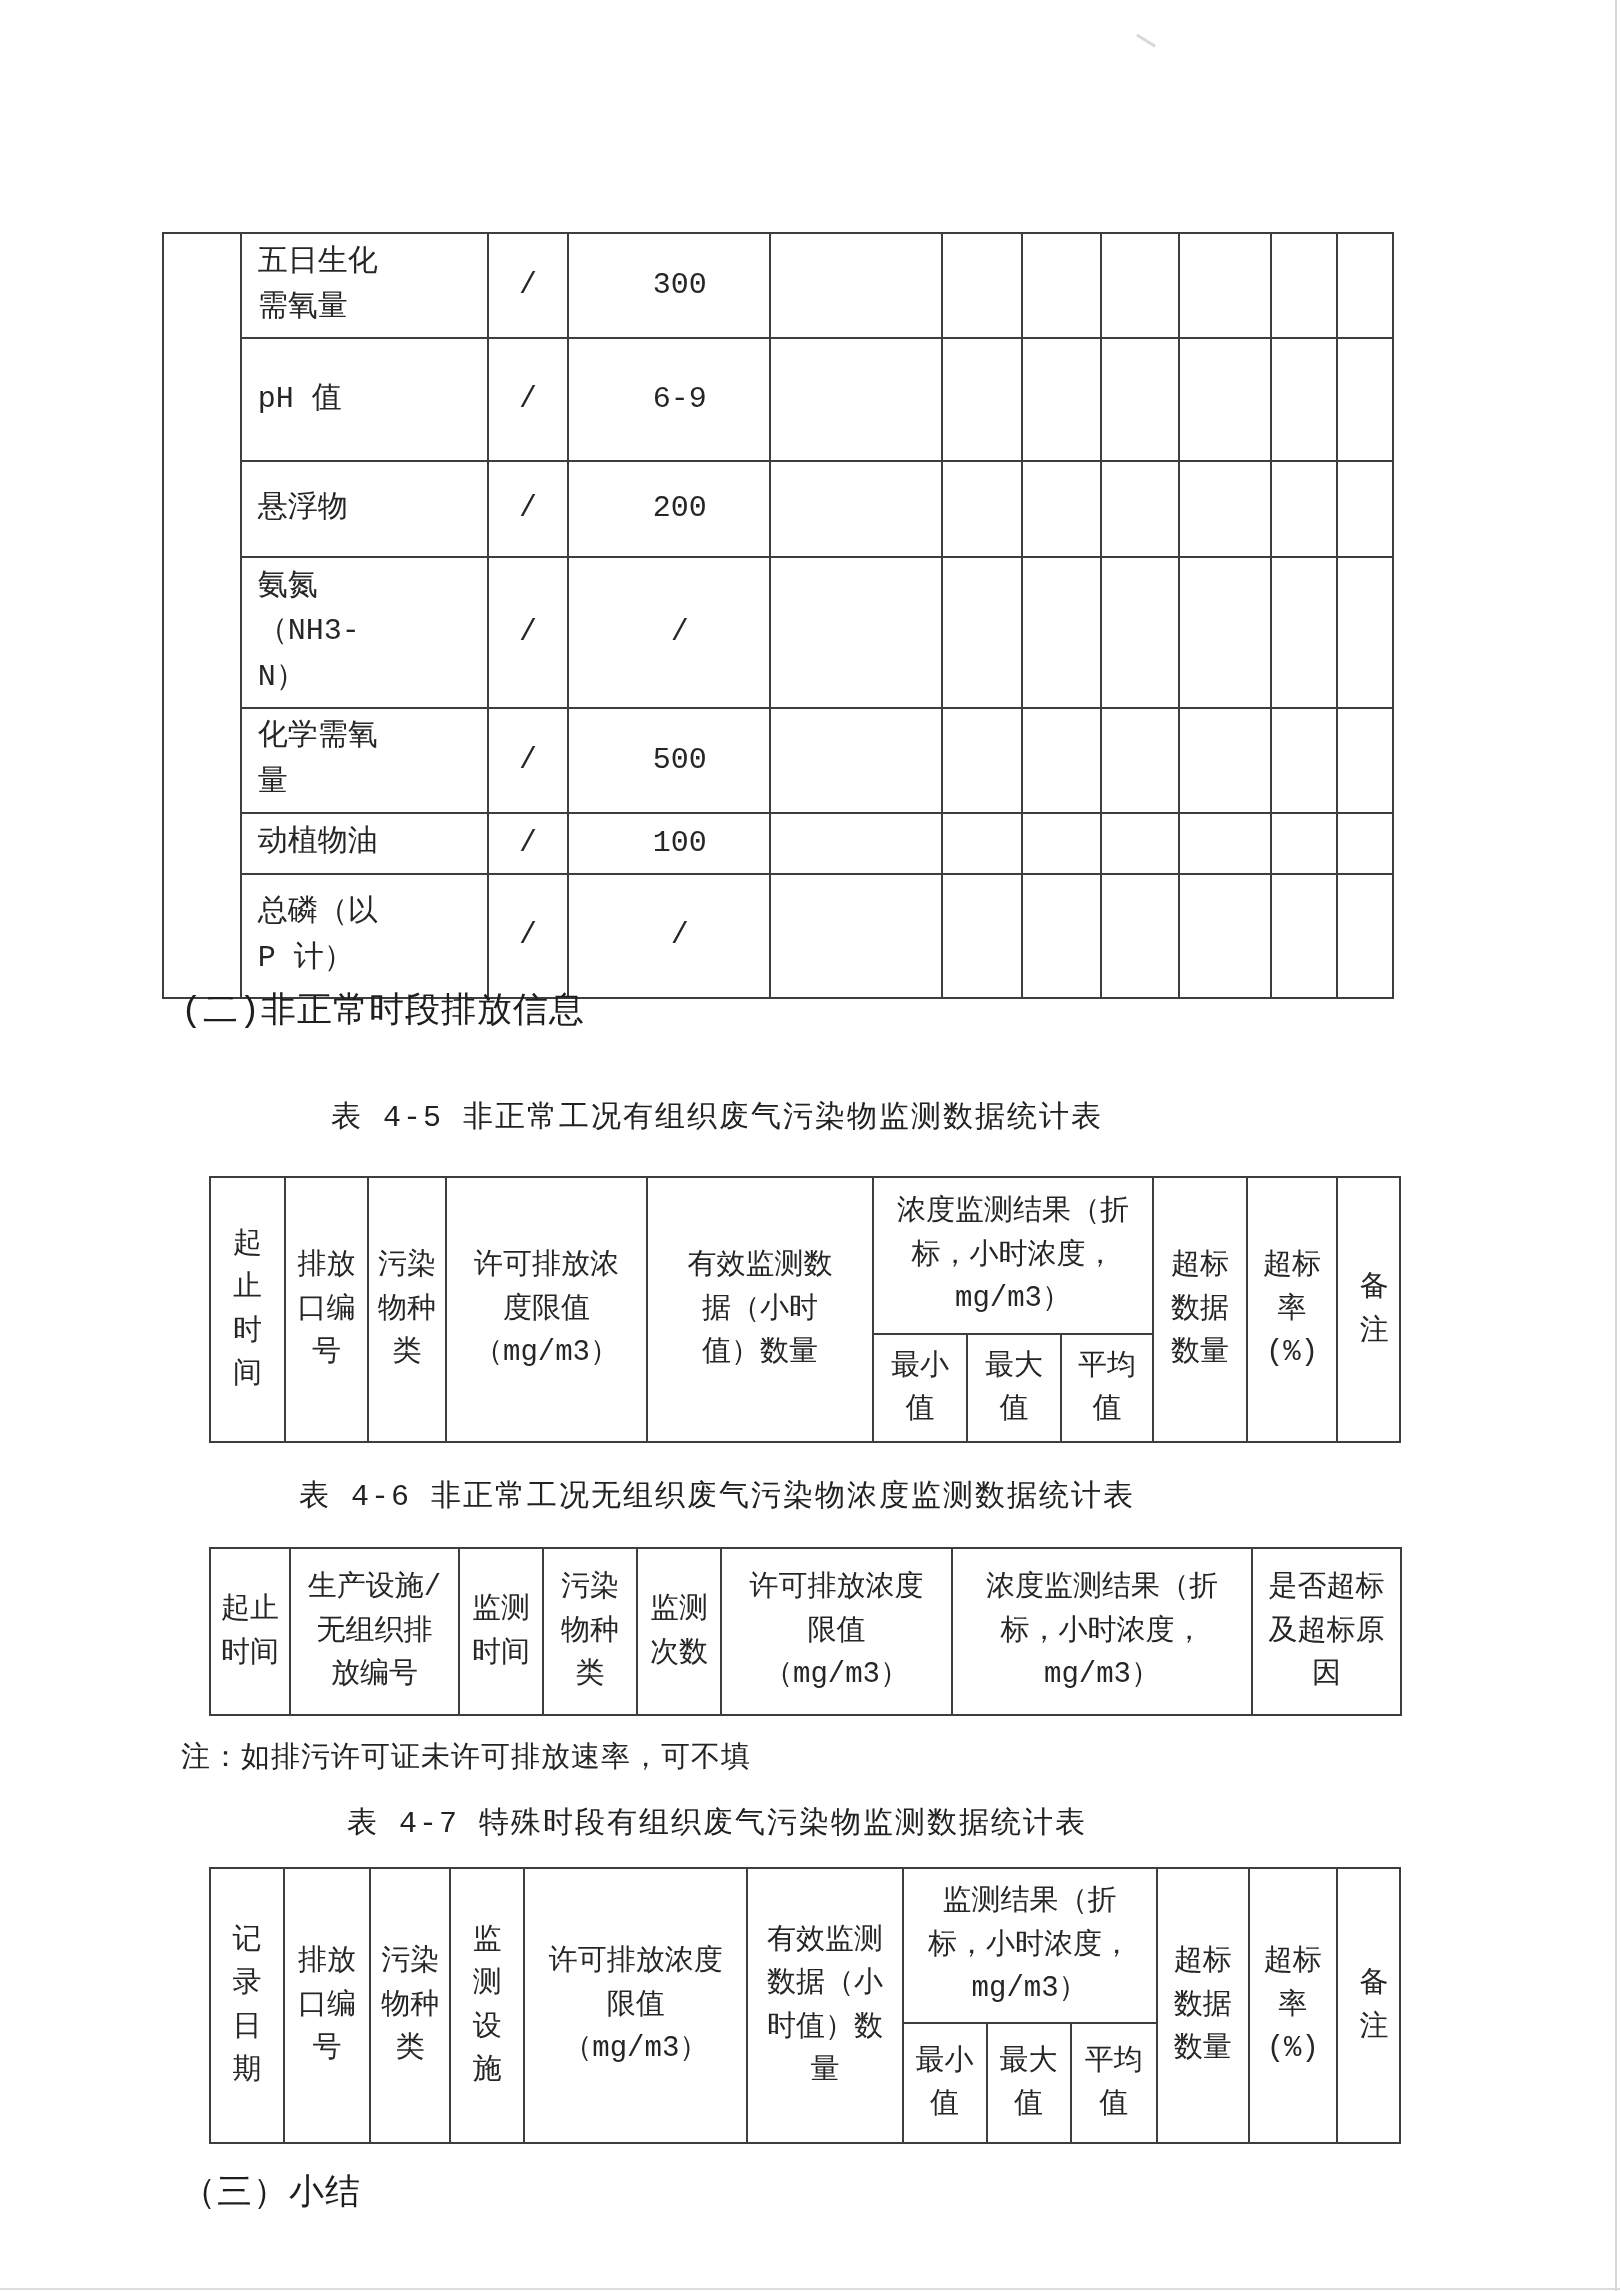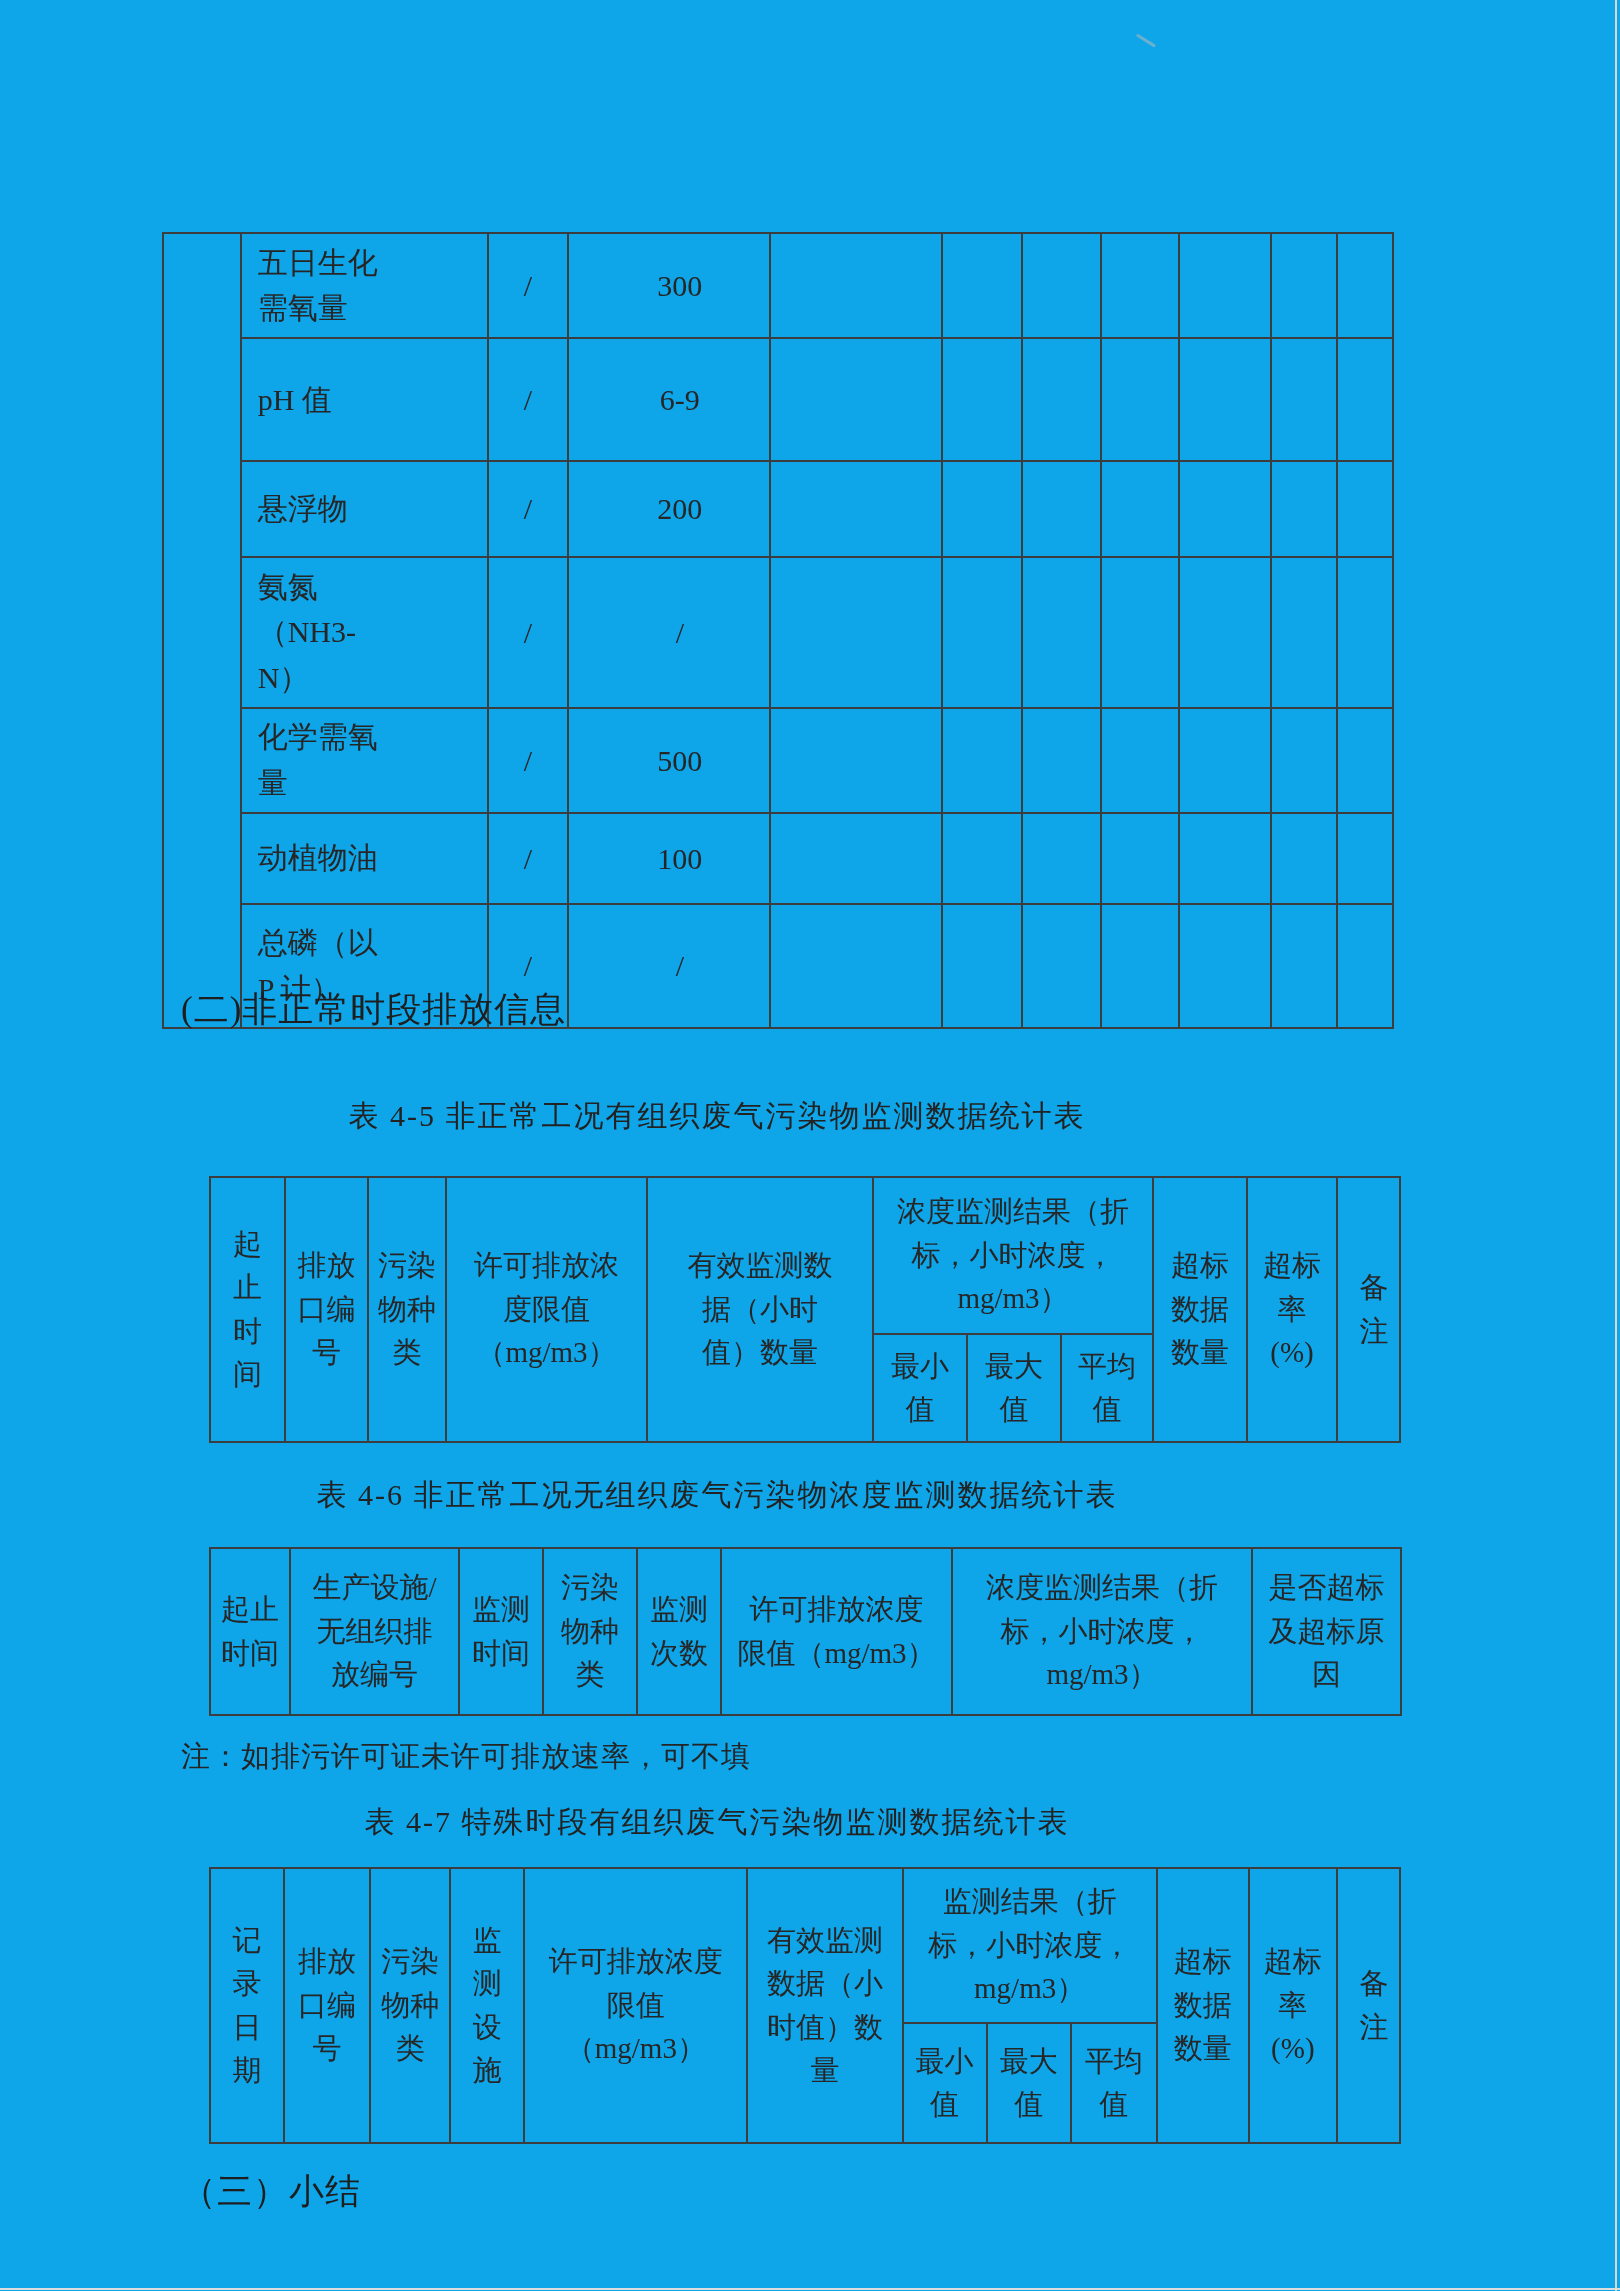--- a/index.html
+++ b/index.html
@@ -1,17 +1,17 @@
 <!DOCTYPE html>
 <html><head>
 <meta charset="utf-8">
 <style>
   html,body{margin:0;padding:0;background:#e9e9e9;}
-  #page{position:relative;width:1620px;height:2292px;background:#0ea5e9;
-        font-family:Liberation Serif, serif;color:#262626;overflow:hidden;}
+  #page{position:relative;width:1620px;height:2292px;background:#ffffff;
+        font-family:Liberation Mono, monospace;color:#262626;overflow:hidden;}
   
   .edge-r{position:absolute;right:2.9px;top:0;width:2px;height:100%;background:#d7d7d7;}
   .edge-b{position:absolute;left:0;bottom:2px;width:100%;height:2px;background:#dcdcdc;}
   .pen-mark{position:absolute;left:1135px;top:39px;width:21.6px;height:2.9px;background:#b9b9b9;
             border-radius:2px;transform:rotate(32deg);opacity:.55;}
 
   table{border-collapse:collapse;table-layout:fixed;}
   td{border:2px solid #3d3d3d;vertical-align:middle;font-size:29px;line-height:1.5;
      overflow:hidden;padding:0;}
   .outer{border:2.9px solid #383838;}
@@ -115,21 +115,21 @@
       <td class="slash">/</td>
       <td class="val">500</td>
       <td></td>
           <td></td>
       <td></td>
           <td></td>
       <td></td>
           <td></td>
       <td></td>
     </tr>
-    <tr style="height:91px">
+    <tr style="height:61px">
       <td class="name">动植物油</td>
       <td class="slash">/</td>
       <td class="val">100</td>
       <td></td>
           <td></td>
       <td></td>
           <td></td>
       <td></td>
           <td></td>
       <td></td>

